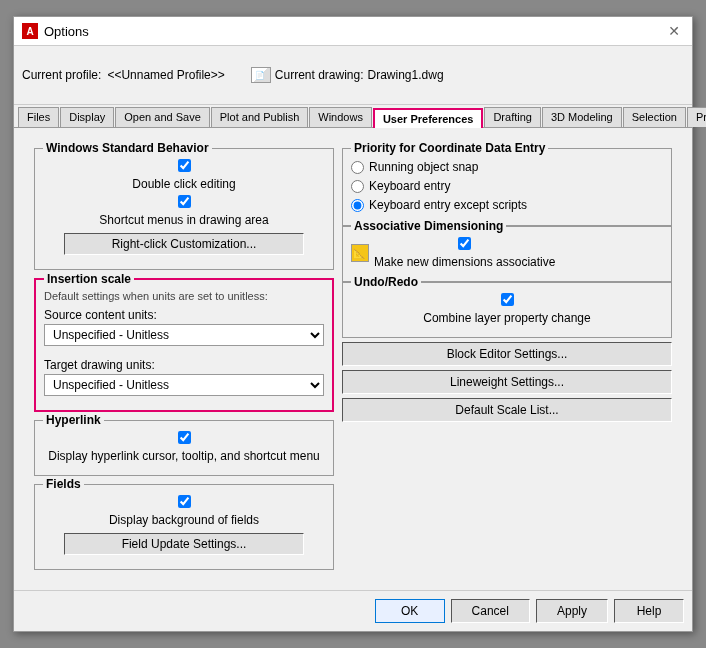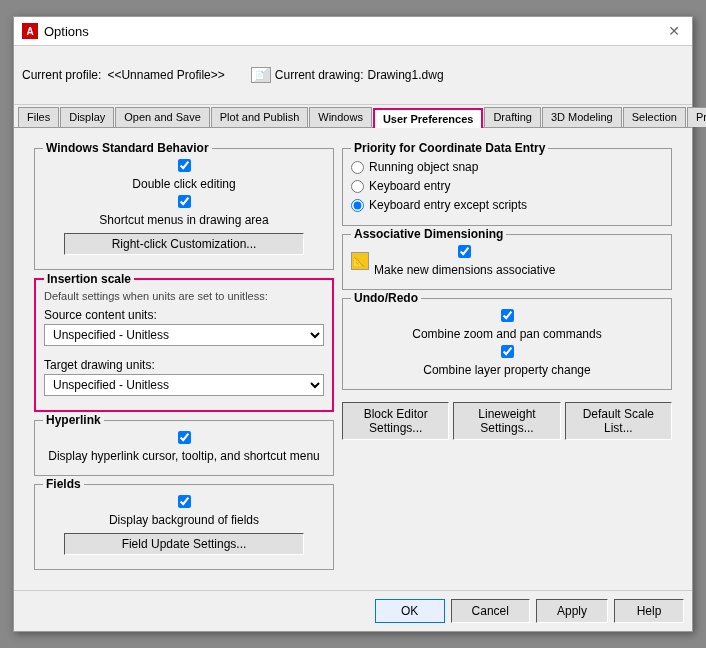--- a/index.html
+++ b/index.html
@@ -88,21 +88,21 @@
     .left-panel {
       flex: 0 0 300px;
       display: flex;
       flex-direction: column;
       gap: 8px;
     }
     .right-panel {
       flex: 1;
       display: flex;
       flex-direction: column;
-      gap: 8px;
+      gap: 0;
     }
     .group-box {
       border: 1px solid #999;
       padding: 6px 8px 8px;
       position: relative;
       background: #f0f0f0;
     }
     .group-box.highlighted {
       border: 2px solid #e0006a;
     }
@@ -194,21 +194,21 @@
       display: flex;
       align-items: center;
       justify-content: center;
       font-size: 10px;
       font-weight: bold;
       color: #000;
       border: 1px solid #999;
     }
     .right-buttons {
       display: flex;
-      flex-direction: row;
+      flex-direction: column;
       gap: 4px;
       margin-top: 4px;
     }
     .right-btn {
       padding: 4px 10px;
       background: #e0e0e0;
       border: 1px solid #555;
       border-right-color: #fff;
       border-bottom-color: #fff;
       font-size: 12px;
@@ -393,24 +393,20 @@
             </label>
           </div>
         </div>
       </div>
 
       <div class="group-box">
         <div class="group-title">Undo/Redo</div>
         <div class="group-content">
           <label class="checkbox-row">
             <input type="checkbox" checked="" style="">
-            <span>Combine zoom and pan commands</span>
-          </label>
-          <label class="checkbox-row">
-            <input type="checkbox" checked="" style="">
             <span>Combine layer property change</span>
           </label>
         </div>
       </div>
 
       <div class="right-buttons">
         <button class="right-btn">Block Editor Settings...</button>
         <button class="right-btn">Lineweight Settings...</button>
         <button class="right-btn">Default Scale List...</button>
       </div>

